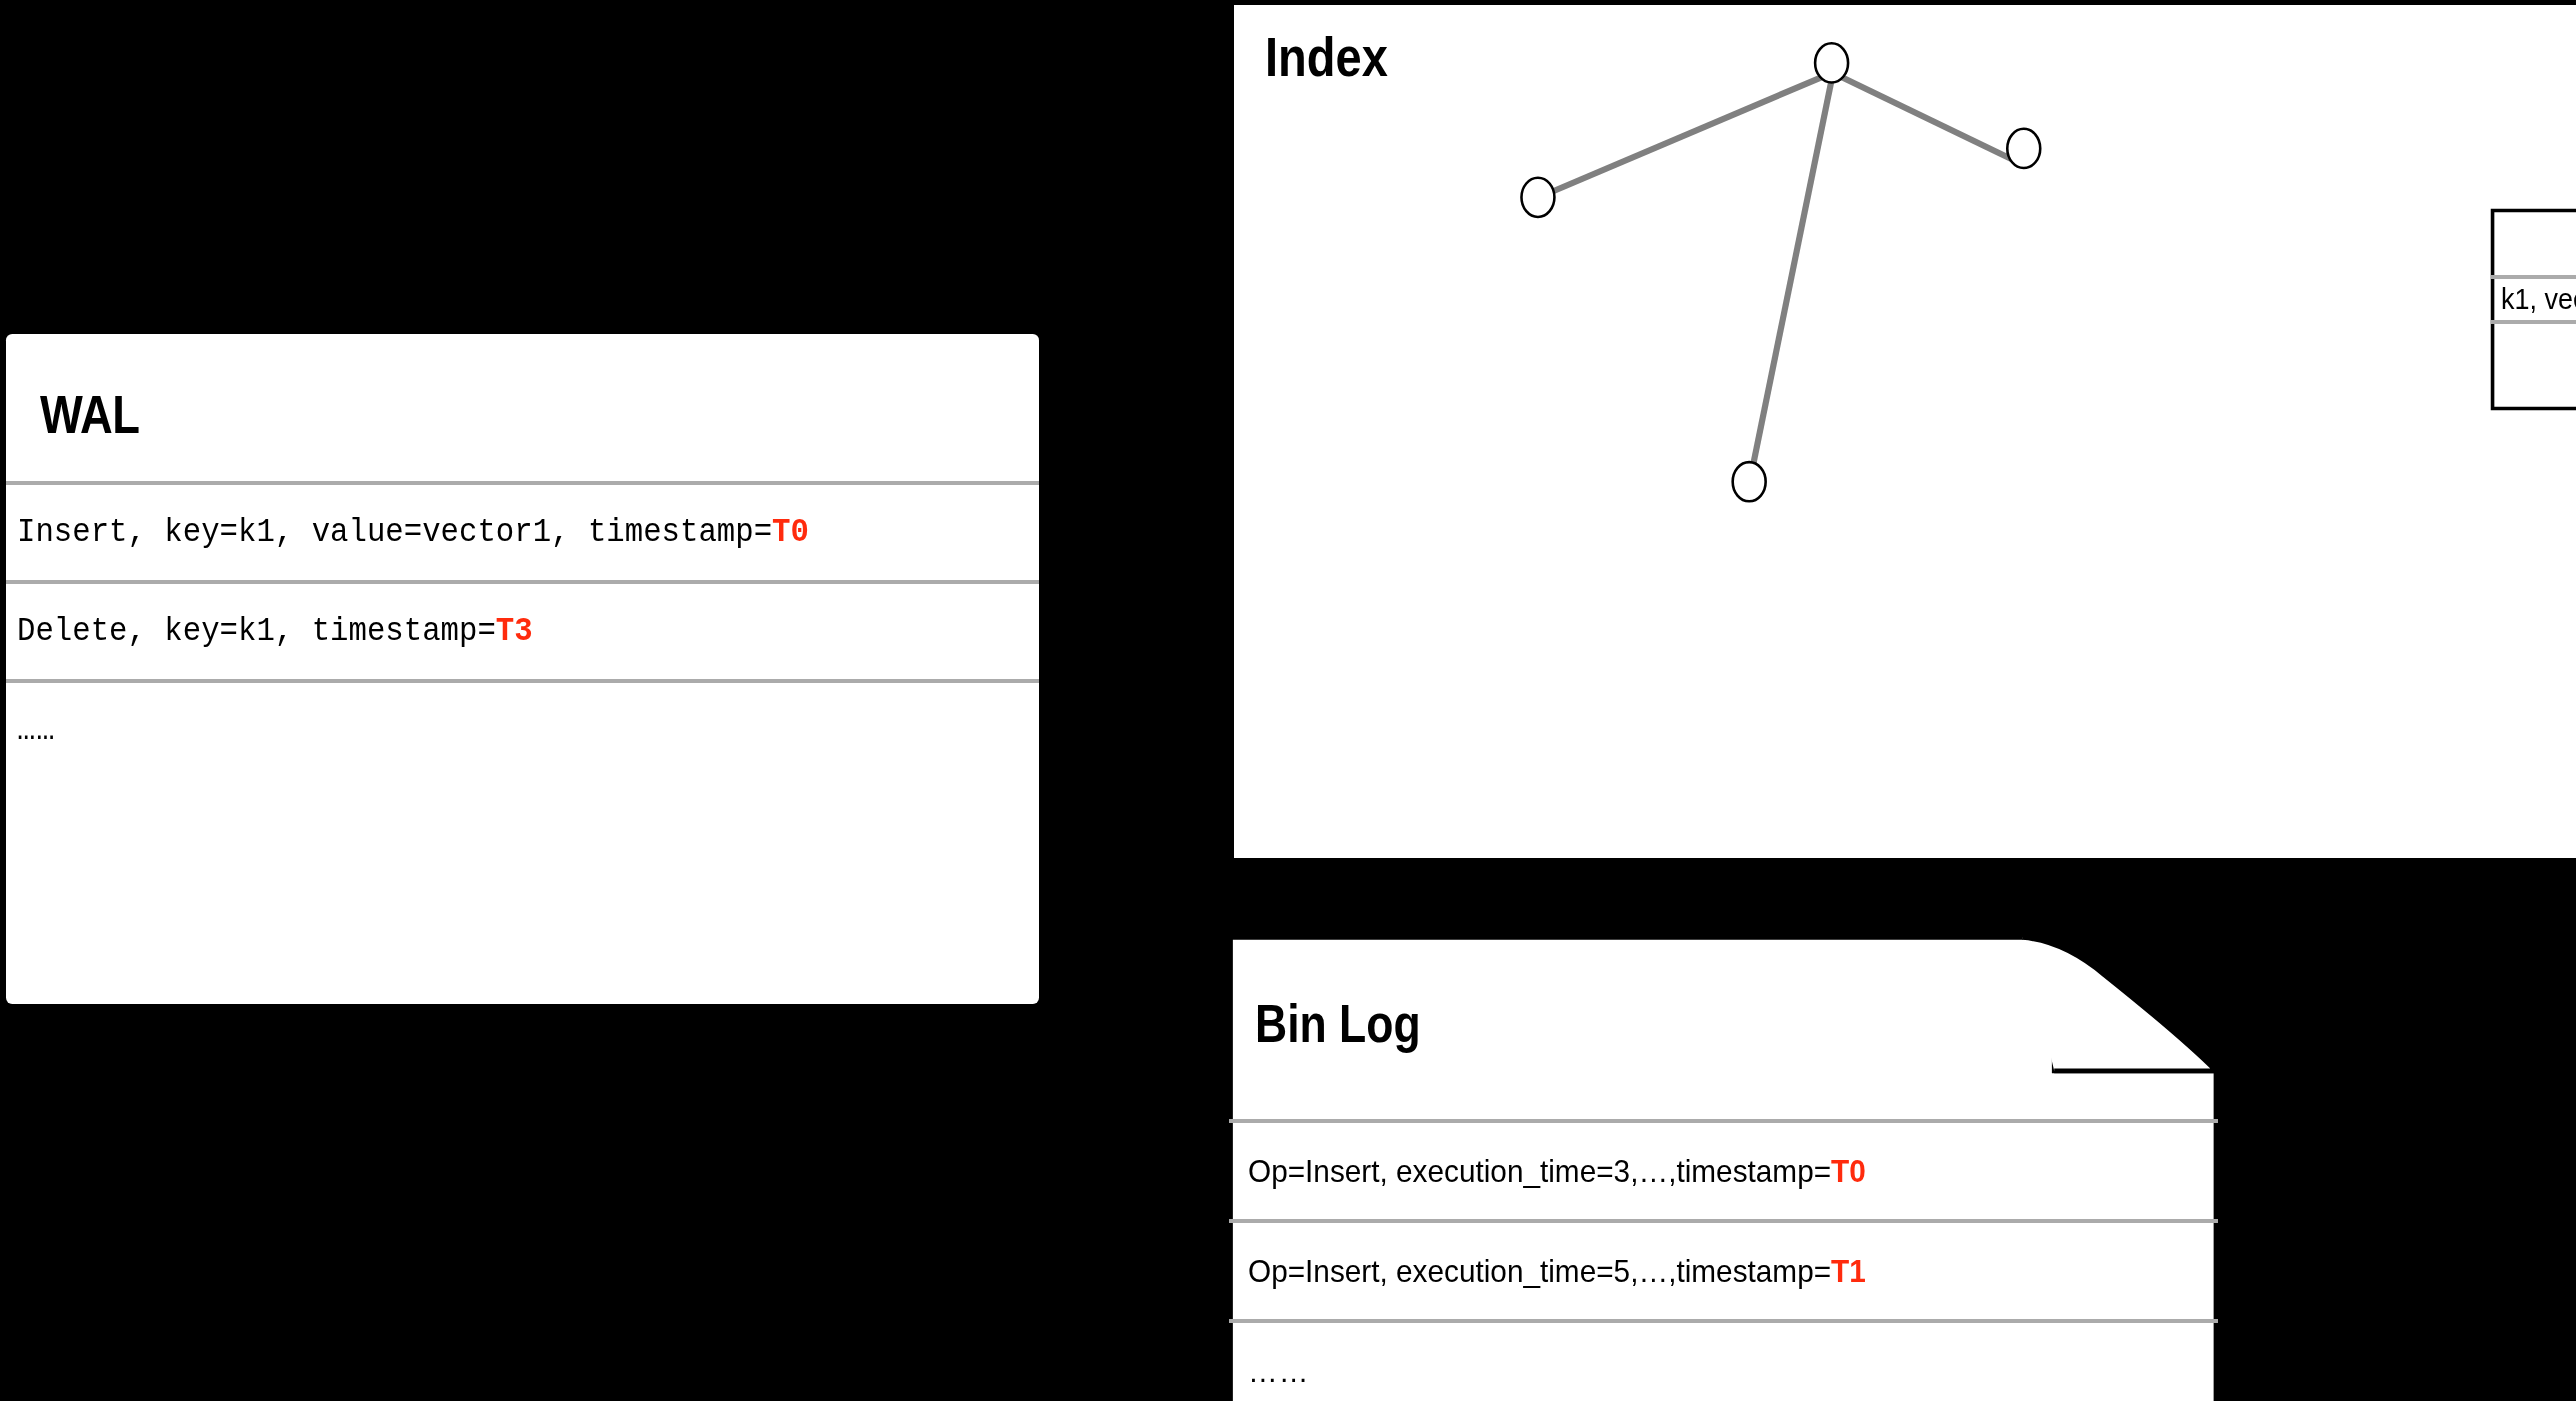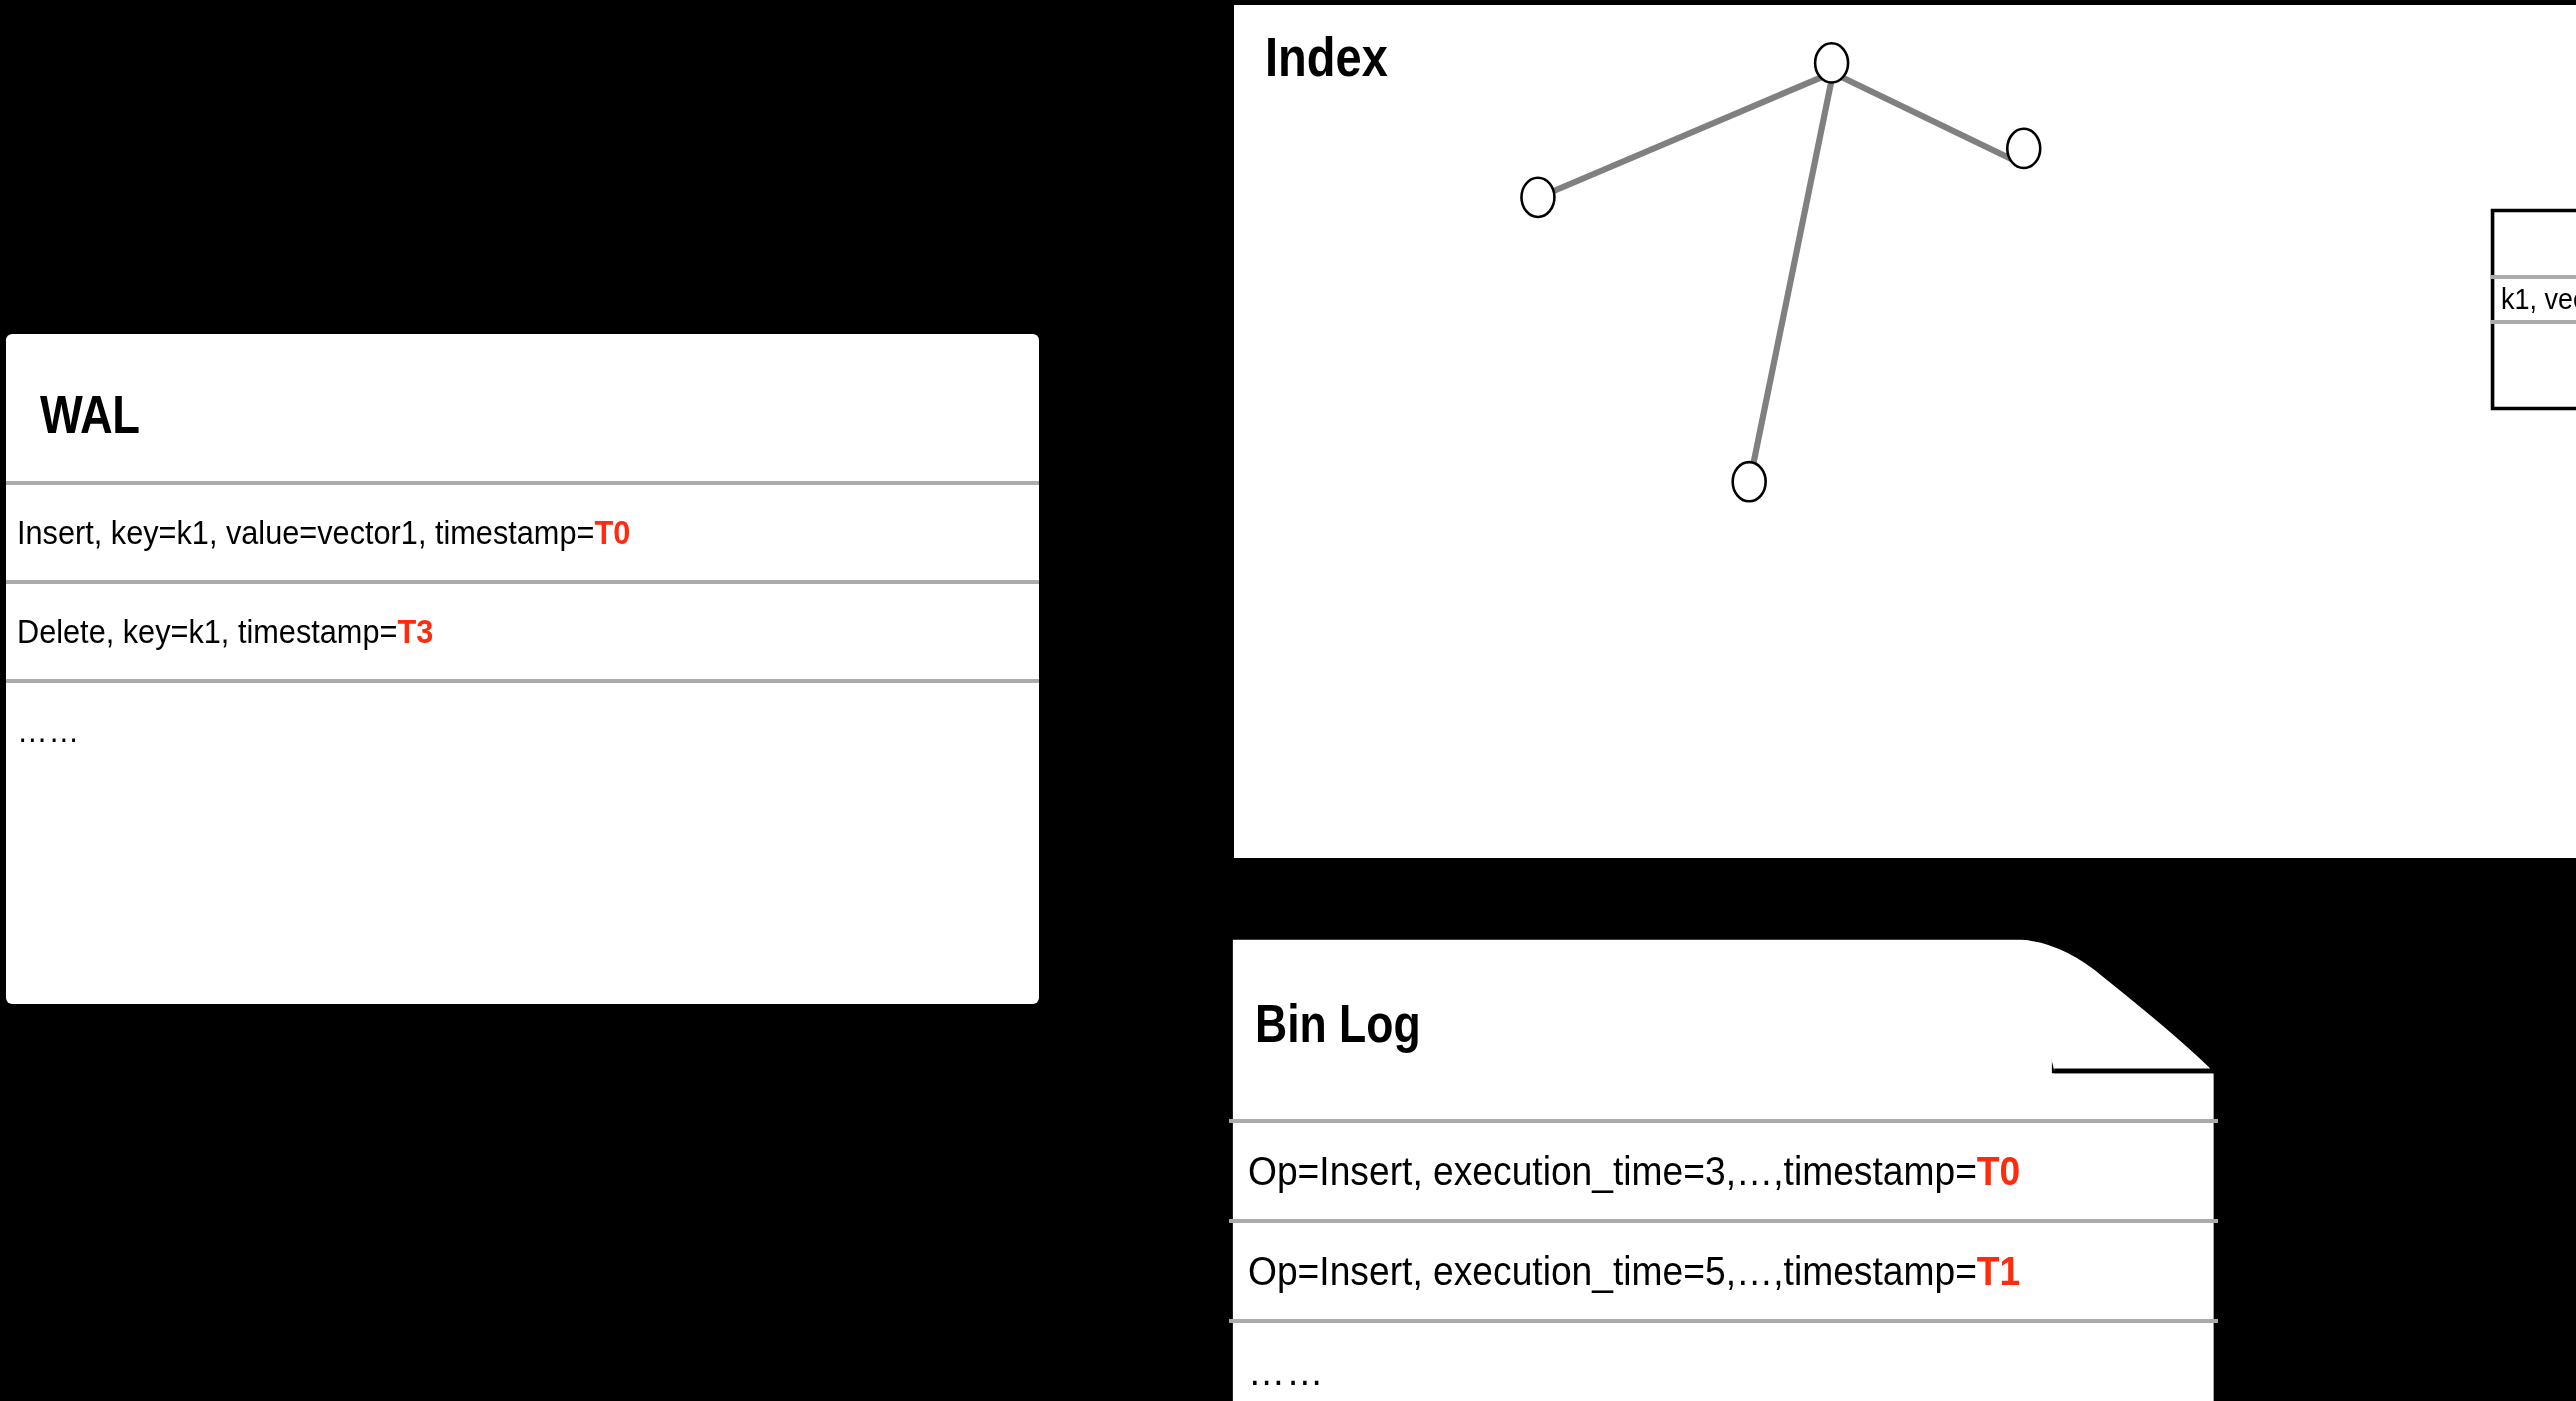--- a/index.html
+++ b/index.html
@@ -12,21 +12,21 @@
 
   
   #wal{left:6.2px;top:334px;width:1033px;height:670px;border-radius:6.2px;}
   .card-title{
     position:absolute;font-weight:bold;color:#000;
     font-family:"Liberation Sans Narrow","Liberation Sans",sans-serif;
     transform:scaleX(.84);transform-origin:left center;white-space:nowrap;
   }
   #wal .card-title{left:34px;top:361px;font-size:54px;letter-spacing:-0.5px;}
 
-  .rows{position:absolute;left:0;right:0;}
+  .rows{position:absolute;left:0;right:0;font-family:Liberation Mono, monospace;}
   .row{
     position:relative;box-sizing:border-box;
     border-top:4.6px solid #ababab;
     display:flex;align-items:center;
     color:#000;white-space:nowrap;
   }
   .row .txt{transform:scaleX(.93);transform-origin:left center;display:inline-block;}
   .row.center{justify-content:center;}
   .ts{color:#ff2b0d;font-weight:bold;}
   .dots{letter-spacing:1px;}
@@ -53,21 +53,21 @@
 
   
   #seg-k1{left:1257px;top:204px;width:520px;height:201px;}
   #seg-k1 .content{top:66px;}
   #seg-k1 .row{height:45px;}
 
   
   #bin-log{left:1229px;top:936px;width:989px;height:474px;}
   #bin-log .doc-title{left:26px;top:57px;font-size:53px;}
   #bin-log .content{top:183px;}
-  #bin-log .row{height:100px;padding-left:18.5px;font-size:40px;}
+  #bin-log .row{height:100px;padding-left:18.5px;font-size:32px;}
 
   
   #tree{position:absolute;left:0;top:0;width:1579px;height:853px;pointer-events:none;}
 </style>
 </head>
 <body>
 
 <div class="panel" id="wal">
   <div class="card-title" style="top:49px;">WAL</div>
   <div class="rows">

